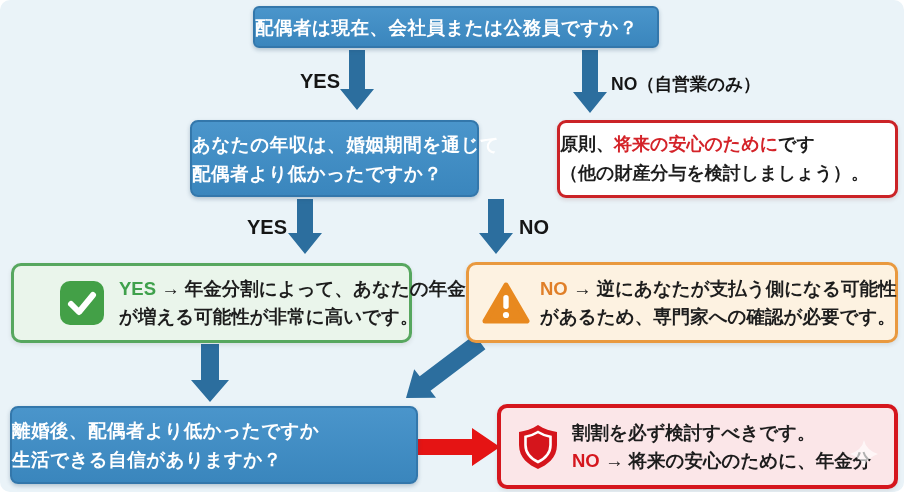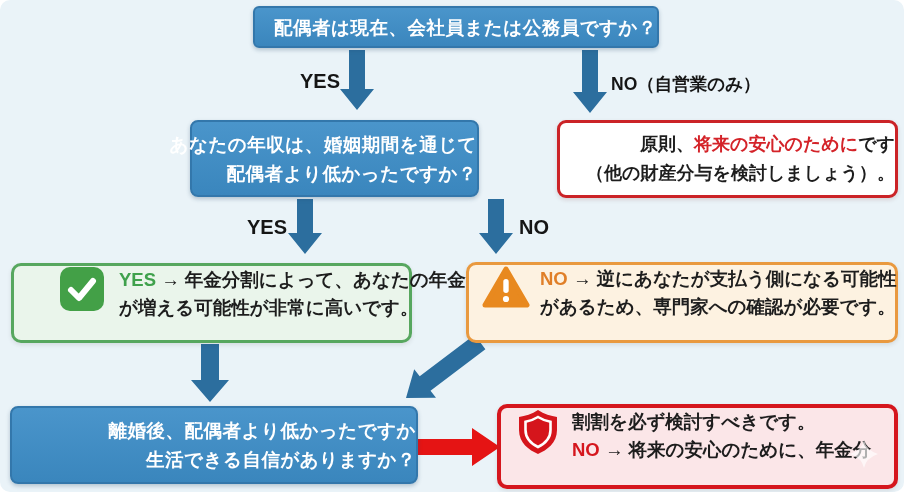--- a/index.html
+++ b/index.html
@@ -1,21 +1,21 @@
 <!DOCTYPE html>
 <html><head>
 <meta charset="utf-8">
 <style>
   * { margin:0; padding:0; box-sizing:border-box; }
   body { background:#ffffff; font-family:"Liberation Sans","DejaVu Sans",sans-serif; }
   .canvas { position:relative; width:904px; height:492px; background:#eaf3f8;
             border-radius:10px; overflow:hidden; font-weight:700; }
   .arrows { position:absolute; left:0; top:0; width:904px; height:492px; pointer-events:none; }
 
-  .box { position:absolute; display:flex; flex-direction:column; align-items:flex-end;
+  .box { position:absolute; display:flex; flex-direction:column; align-items:flex-start;
          justify-content:center; text-align:center; }
   .blue { background:linear-gradient(180deg,#4a95cb,#3a86bd); border:2px solid #3377ab;
           color:#fff; border-radius:8px; box-shadow:0 2px 4px rgba(30,70,100,.28); }
   .bl   { font-size:18.5px; line-height:29px; white-space:nowrap; letter-spacing:.5px; }
 
   .top-q { left:253px; top:6px;  width:406px; height:42px; border-radius:6px; }
   .q2    { left:190px; top:120px; width:289px; height:77px; }
   .q3    { left:10px;  top:406px; width:408px; height:78px; }
 
   .edge-label { position:absolute; color:#151515; white-space:nowrap; }
@@ -23,21 +23,21 @@
   .lbl-no1  { left:611px; top:72px;  font-size:17.5px; }
   .lbl-yes2 { left:247px; top:216px; font-size:20px; }
   .lbl-no2  { left:519px; top:216px; font-size:20px; }
 
   .ineligible { left:557px; top:120px; width:341px; height:78px; background:#ffffff;
                 border:3px solid #cb2327; border-radius:9px; color:#1d1d1d;
                 box-shadow:0 2px 4px rgba(100,30,30,.15); }
   .ineligible .line { font-size:18px; line-height:29px; white-space:nowrap; }
   .red-text { color:#d42329; }
 
-  .result { position:absolute; display:flex; flex-direction:row; align-items:flex-start;
+  .result { position:absolute; display:flex; flex-direction:row; align-items:center;
             border-radius:10px; box-shadow:0 2px 4px rgba(60,60,60,.12); }
   .green-box  { left:11px;  top:263px; width:401px; height:80px; background:#eaf5eb;
                 border:3px solid #57a75f; padding-left:45px; gap:14px; }
   .orange-box { left:466px; top:262px; width:432px; height:81px; background:#fdf2e1;
                 border:3px solid #e9993f; padding-left:13px; gap:10px; }
   .final-box  { left:497px; top:404px; width:401px; height:85px; background:#fbe6e8;
                 border:4px solid #d5161d; padding-left:14px; gap:11px; }
   .result .lines { color:#1d1d1d; font-size:18.5px; line-height:28px;
                    white-space:nowrap; text-align:left; }
   .green-label  { color:#3fa14c; }

